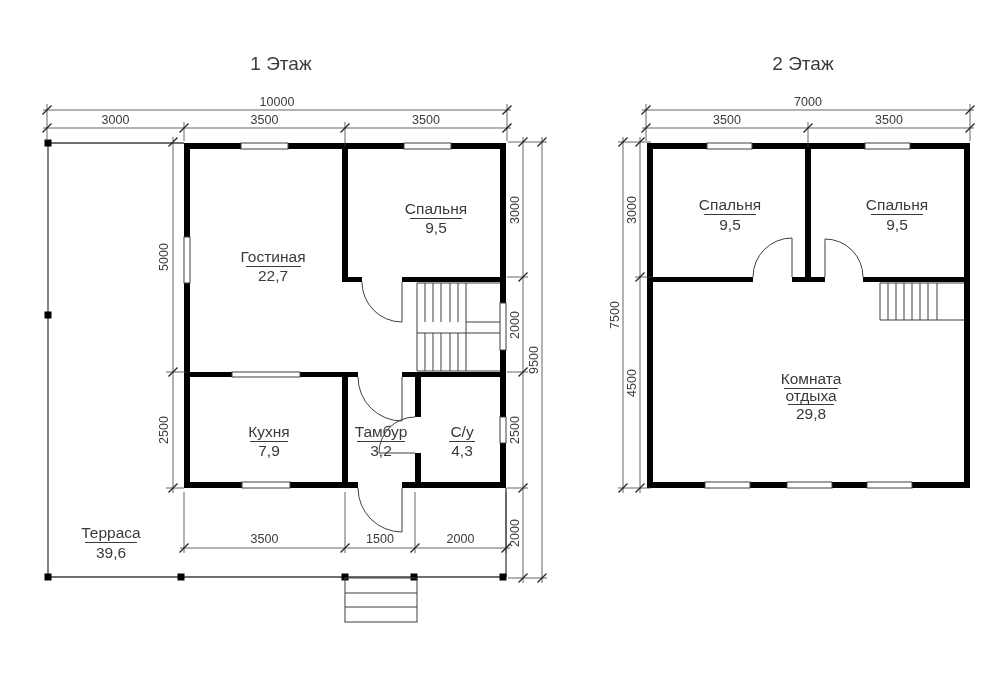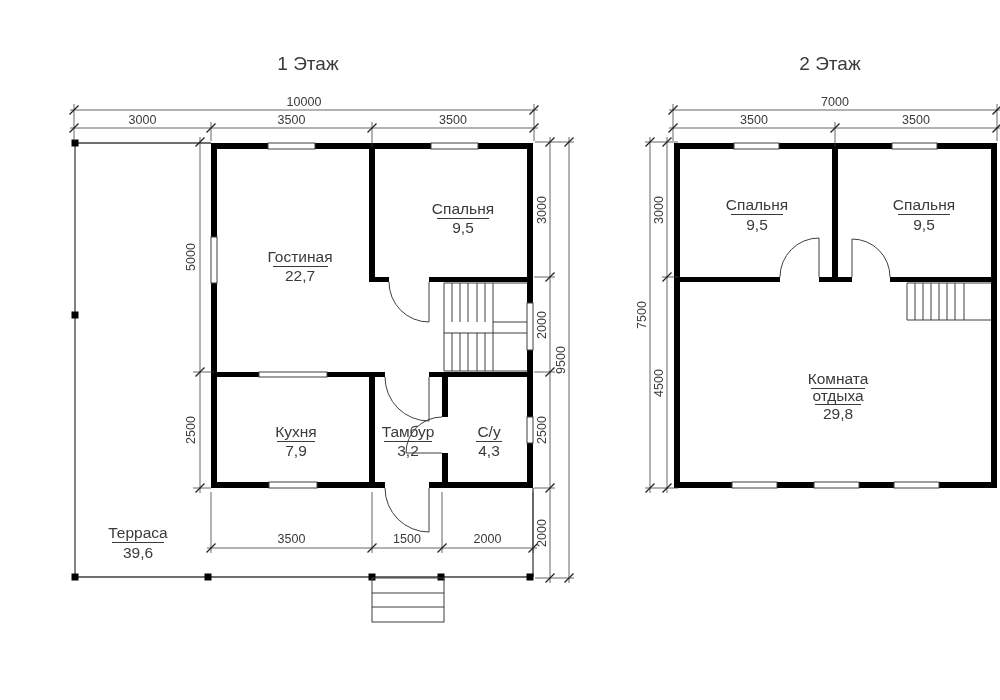--- a/index.html
+++ b/index.html
@@ -1,16 +1,16 @@
 <!DOCTYPE html>
 <html><head>
 <meta charset="utf-8">
 <style>
   html,body{margin:0;padding:0;background:#ffffff;}
-  .canvas{width:832px;height:700px;background:#ffffff;position:relative;margin-left:27px;}
+  .canvas{width:832px;height:700px;background:#ffffff;position:relative;}
   svg{display:block;}
   svg text{font-family:"Liberation Sans", sans-serif; fill:#3a3a3a;}
   .tc{text-anchor:middle;}
   .t-title{font-size:19px;}
   .t-room{font-size:15.5px;}
   .t-dim{font-size:12.5px;}
   .wall{fill:#000000;stroke:none;}
   .opening{fill:#ffffff;stroke:none;}
   .win{fill:#ffffff;stroke:#3f3f3f;stroke-width:1;}
   .thin{stroke:#3f3f3f;stroke-width:1;fill:none;}

